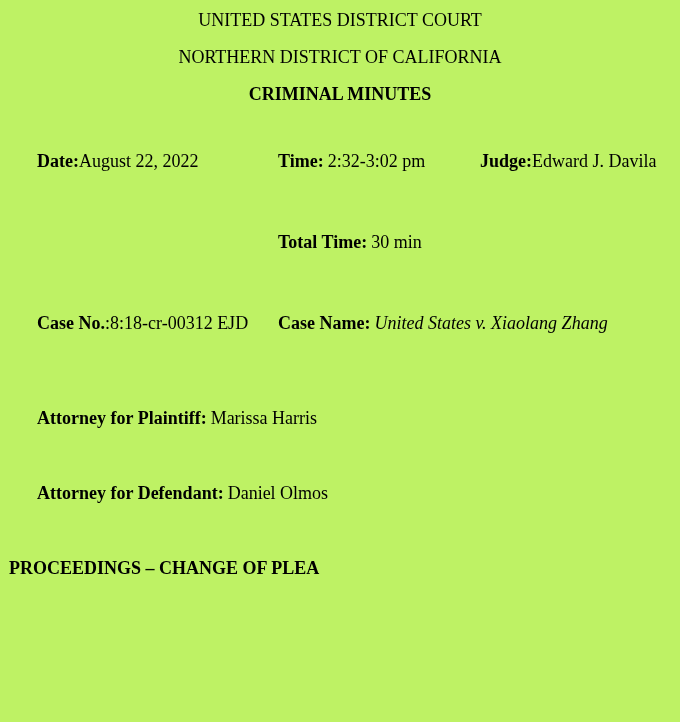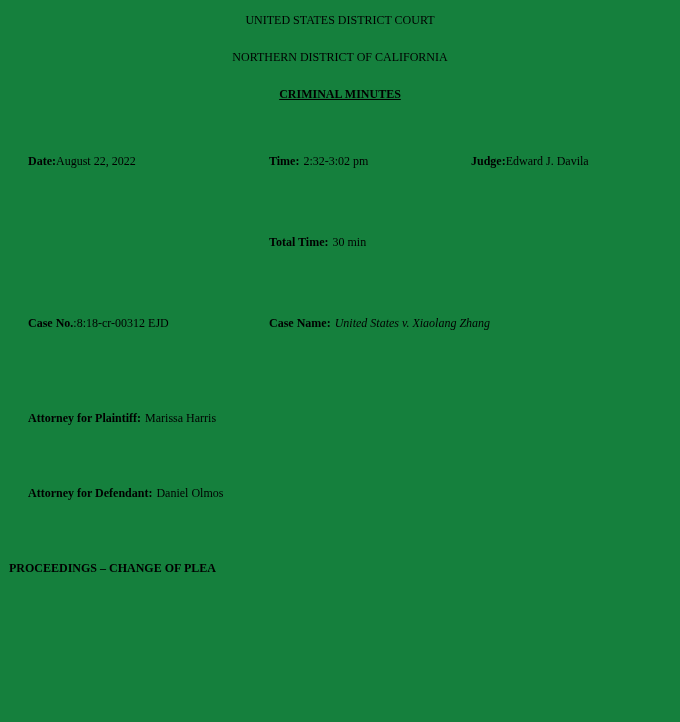--- a/index.html
+++ b/index.html
@@ -4,37 +4,36 @@
 <style>
   html, body {
     margin: 0;
     padding: 0;
     background: #ffffff;
   }
   .page {
     position: relative;
     width: 680px;
     height: 722px;
-    background: #15803d;
+    background: #bef264;
     color: #000000;
     font-family: "Liberation Serif", "DejaVu Serif", serif;
-    font-size: 12px;
+    font-size: 18px;
     box-sizing: border-box;
     padding: 10px 9px 0 9px;
     overflow: hidden;
   }
   .center {
     text-align: center;
     margin: 0 0 16px 0;
     line-height: 21px;
     white-space: pre-wrap;
   }
   .doc-title {
     font-weight: bold;
-    text-decoration: underline;
   }
   .info-grid {
     display: grid;
     grid-template-columns: 241px 202px auto;
     margin: 0 0 0 1px;
   }
   .info-grid .cell {
     line-height: 27px;
     white-space: pre-wrap;
   }

